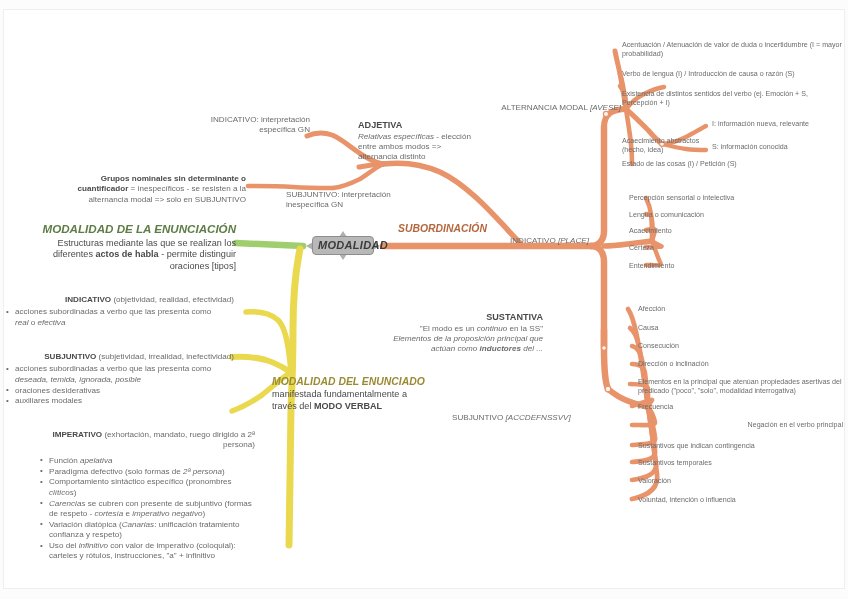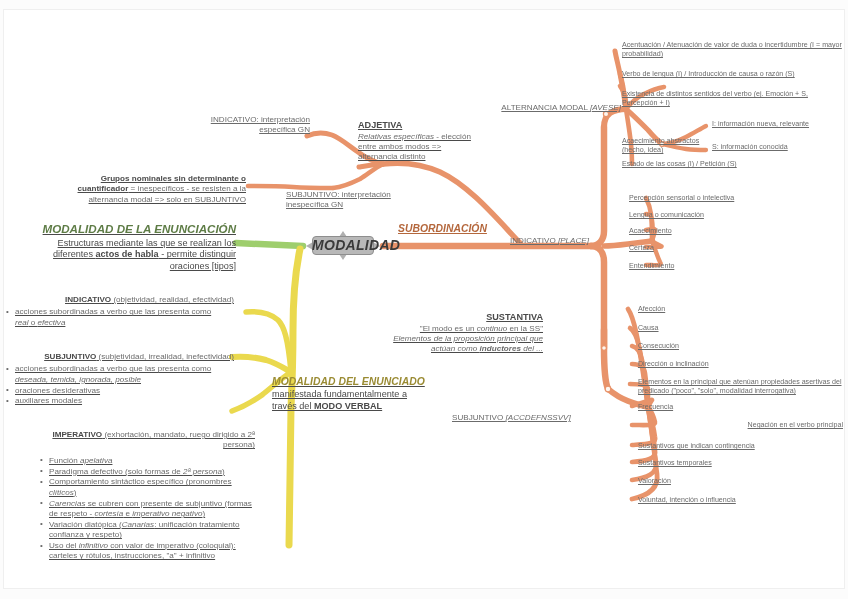--- a/index.html
+++ b/index.html
@@ -4,21 +4,21 @@
 <style>
   html,body{margin:0;padding:0;background:#ffffff;}
   body{width:848px;height:599px;overflow:hidden;
        font-family:"Liberation Sans","DejaVu Sans",sans-serif;
        color:#4a4a4a;-webkit-font-smoothing:antialiased;}
   #canvas{position:relative;width:848px;height:599px;background:#fcfcfc;}
   #page-frame{position:absolute;left:4px;top:10px;width:840px;height:578px;
               background:#ffffff;box-shadow:0 0 0 1px #efefef;}
   svg#wires{position:absolute;left:0;top:0;width:848px;height:599px;
             pointer-events:none;}
-  .lbl{position:absolute;line-height:1.28;text-decoration:underline;}
+  .lbl{position:absolute;line-height:1.28;}
   .tiny{font-size:7.1px;}
   .sm{font-size:8.1px;}
   .md{font-size:9.1px;}
   .lg{font-size:10.4px;}
   .xl{font-size:11.6px;}
   .b{font-weight:bold;}
   .i{font-style:italic;}
   .right{text-align:right;}
   .orange{color:#b4673c;}
   .greentx{color:#5e7c46;}
@@ -27,22 +27,22 @@
   .gray{color:#6b6b6b;}
   ul.bl{margin:0;padding:0;list-style:none;}
   ul.bl li{position:relative;padding-left:9px;margin:0 0 0.5px 0;}
   ul.bl li:before{content:"\2022";position:absolute;left:0;top:-0.5px;
                   color:#6b6b6b;font-size:8px;}
   
   #central{position:absolute;left:306px;top:236px;width:74px;height:19px;}
   #central .body{position:absolute;left:6px;top:0;width:62px;height:19px;
         background:#b8b8b8;border:1px solid #8e8e8e;border-radius:4px;
         box-sizing:border-box;}
-  #central .txt{position:absolute;left:6px;top:0;width:62px;height:19px;
-        line-height:19px;text-align:center;font-size:14px;font-weight:bold;
+  #central .txt{position:absolute;left:12px;top:0;width:62px;height:19px;
+        line-height:19px;text-align:center;font-size:11px;font-weight:bold;
         font-style:italic;color:#3a3a3a;letter-spacing:.3px;}
   #central .pt{position:absolute;width:0;height:0;}
   #central .pt.l{left:0px;top:5.5px;border-top:4px solid transparent;
         border-bottom:4px solid transparent;border-right:7px solid #b0b0b0;}
   #central .pt.r{right:0px;top:5.5px;border-top:4px solid transparent;
         border-bottom:4px solid transparent;border-left:7px solid #b0b0b0;}
   #central .pt.t{left:33px;top:-5px;border-left:4px solid transparent;
         border-right:4px solid transparent;border-bottom:6px solid #b0b0b0;}
   #central .pt.bt{left:33px;bottom:-5px;border-left:4px solid transparent;
         border-right:4px solid transparent;border-top:6px solid #b0b0b0;}

